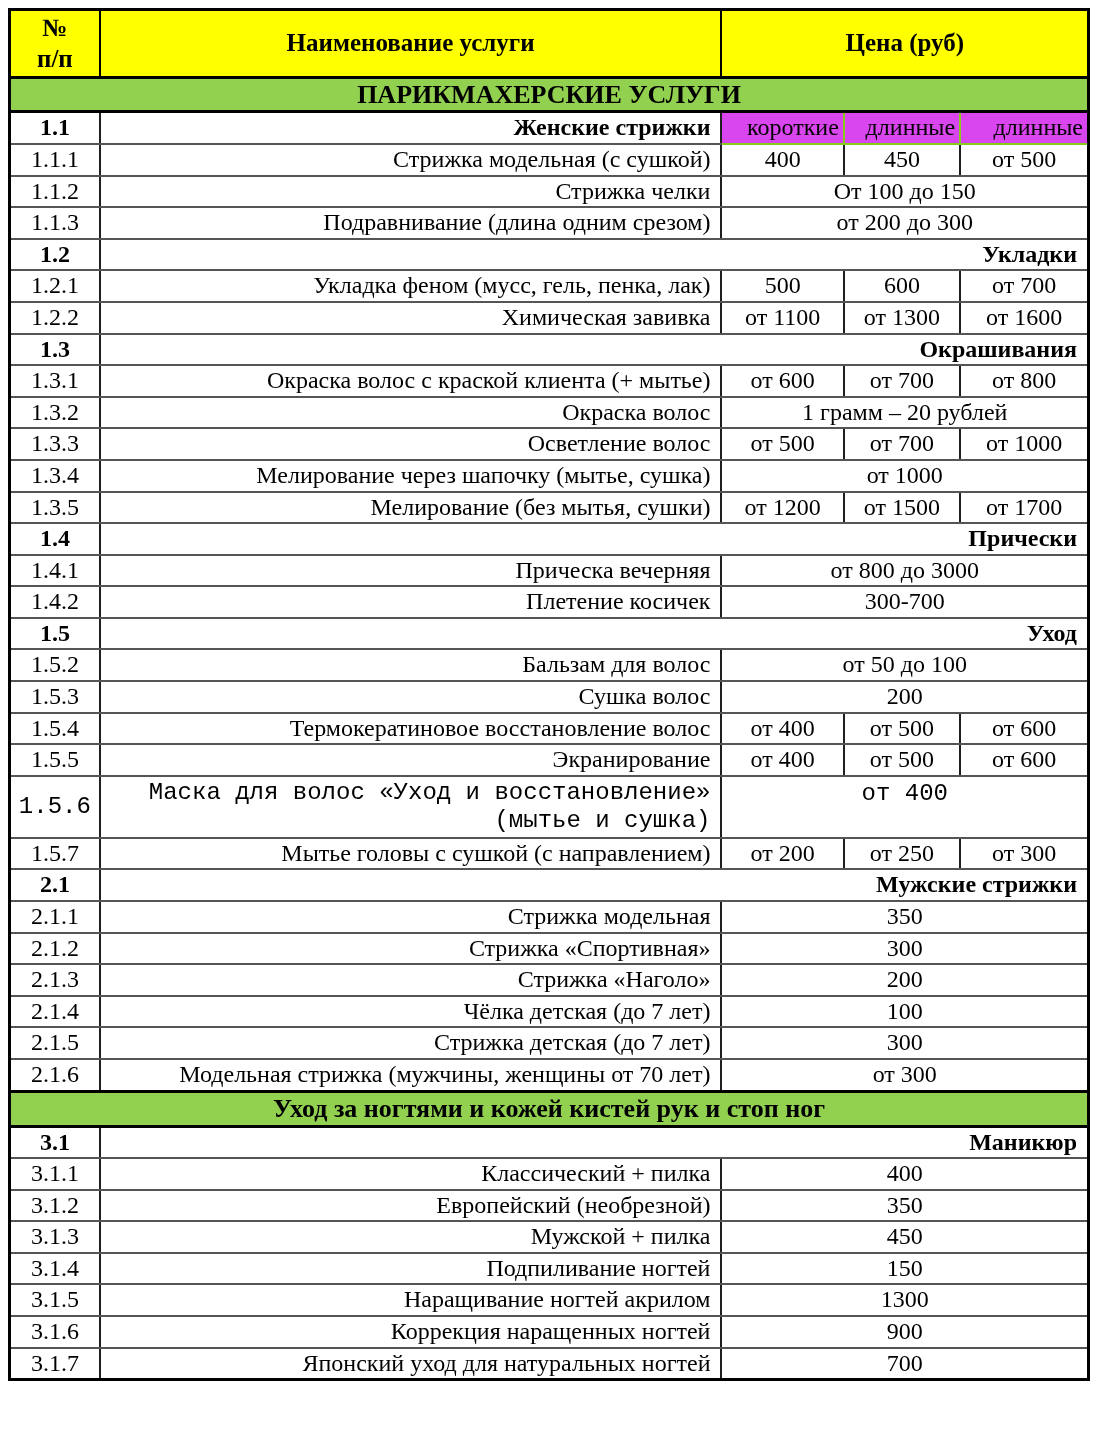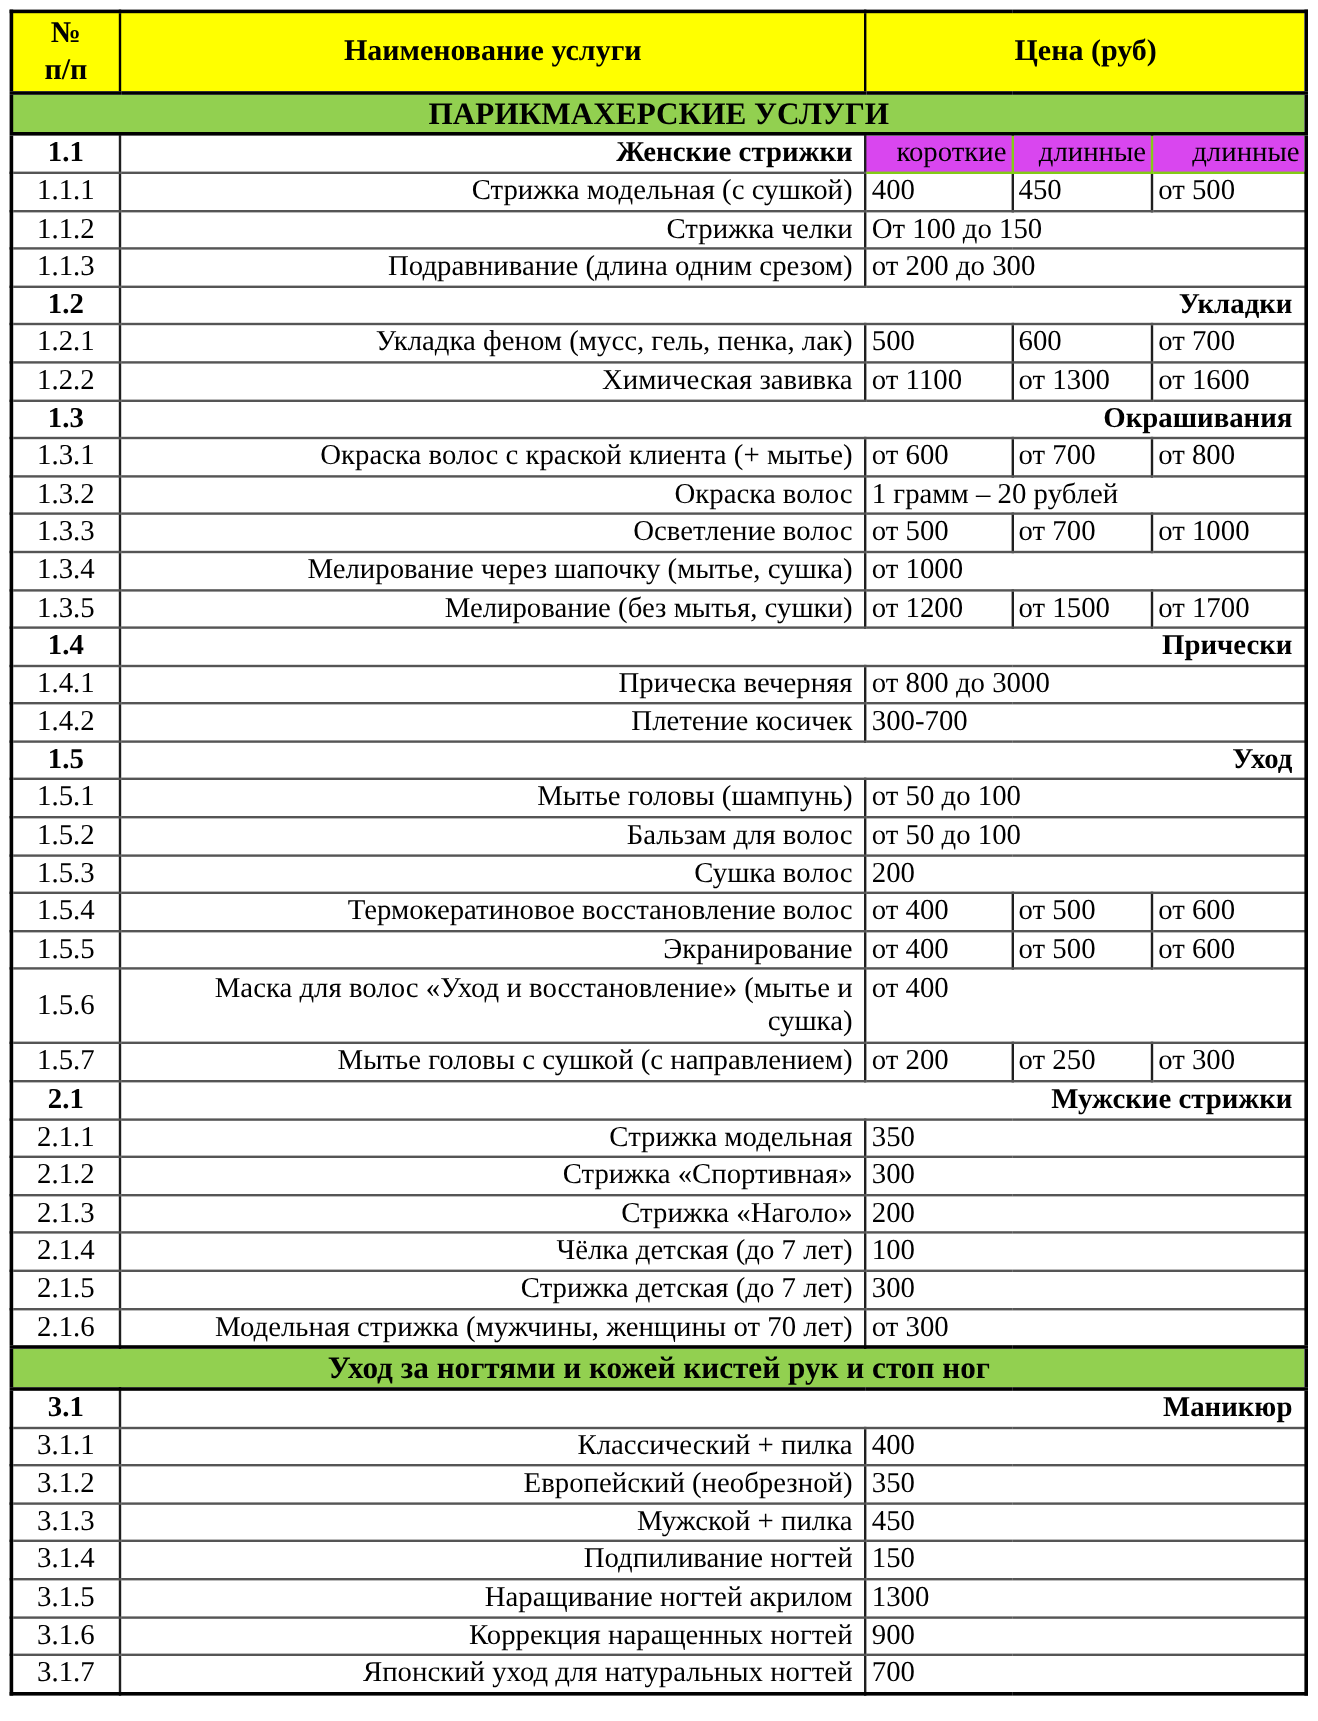--- a/index.html
+++ b/index.html
@@ -36,35 +36,35 @@
     background: #ffff00;
     border: 2px solid #000000;
     border-bottom: 3px solid #000000;
     font-weight: bold;
     font-size: 25px;
     text-align: center;
     height: 56px;
   }
   th.h-num { white-space: pre-line; line-height: 1.25; }
   tr.r { height: 30px; }
-  tr.tall { height: 62px; }
+  tr.tall { height: 62px; font-family: Liberation Mono, monospace; }
   tr.band-row { height: 33px; font-family: Liberation Serif, serif; }
   td.band {
     background: #92d050;
     border-top: 3px solid #000000;
     border-bottom: 3px solid #000000;
     border-left: 2px solid #000000;
     border-right: 2px solid #000000;
     font-weight: bold;
     font-size: 26px;
     text-align: center;
   }
   td.num { text-align: center; padding: 1px 2px; }
   td.name { text-align: right; padding: 1px 10px; }
-  td.price { }
+  td.price { text-align: center; }
   td.subhead {
     background: #d946ef;
     border: 2px solid #84cc16;
     text-align: right;
   }
   .bold { font-weight: bold; }
   tr.tall td.price { vertical-align: top; padding-top: 3px; }
 </style>
 </head>
 <body>
@@ -180,25 +180,20 @@
         <tr class="r">
           <td class="num">1.4.2</td>
           <td class="name">Плетение косичек</td>
           <td colspan="3" class="price">300-700</td>
         </tr>
         <tr class="r">
           <td class="num bold">1.5</td>
           <td class="name bold" colspan="4">Уход</td>
         </tr>
         <tr class="r">
-          <td class="num">1.5.1</td>
-          <td class="name">Мытье головы (шампунь)</td>
-          <td colspan="3" class="price">от 50 до 100</td>
-        </tr>
-        <tr class="r">
           <td class="num">1.5.2</td>
           <td class="name">Бальзам для волос</td>
           <td colspan="3" class="price">от 50 до 100</td>
         </tr>
         <tr class="r">
           <td class="num">1.5.3</td>
           <td class="name">Сушка волос</td>
           <td colspan="3" class="price">200</td>
         </tr>
         <tr class="r">

